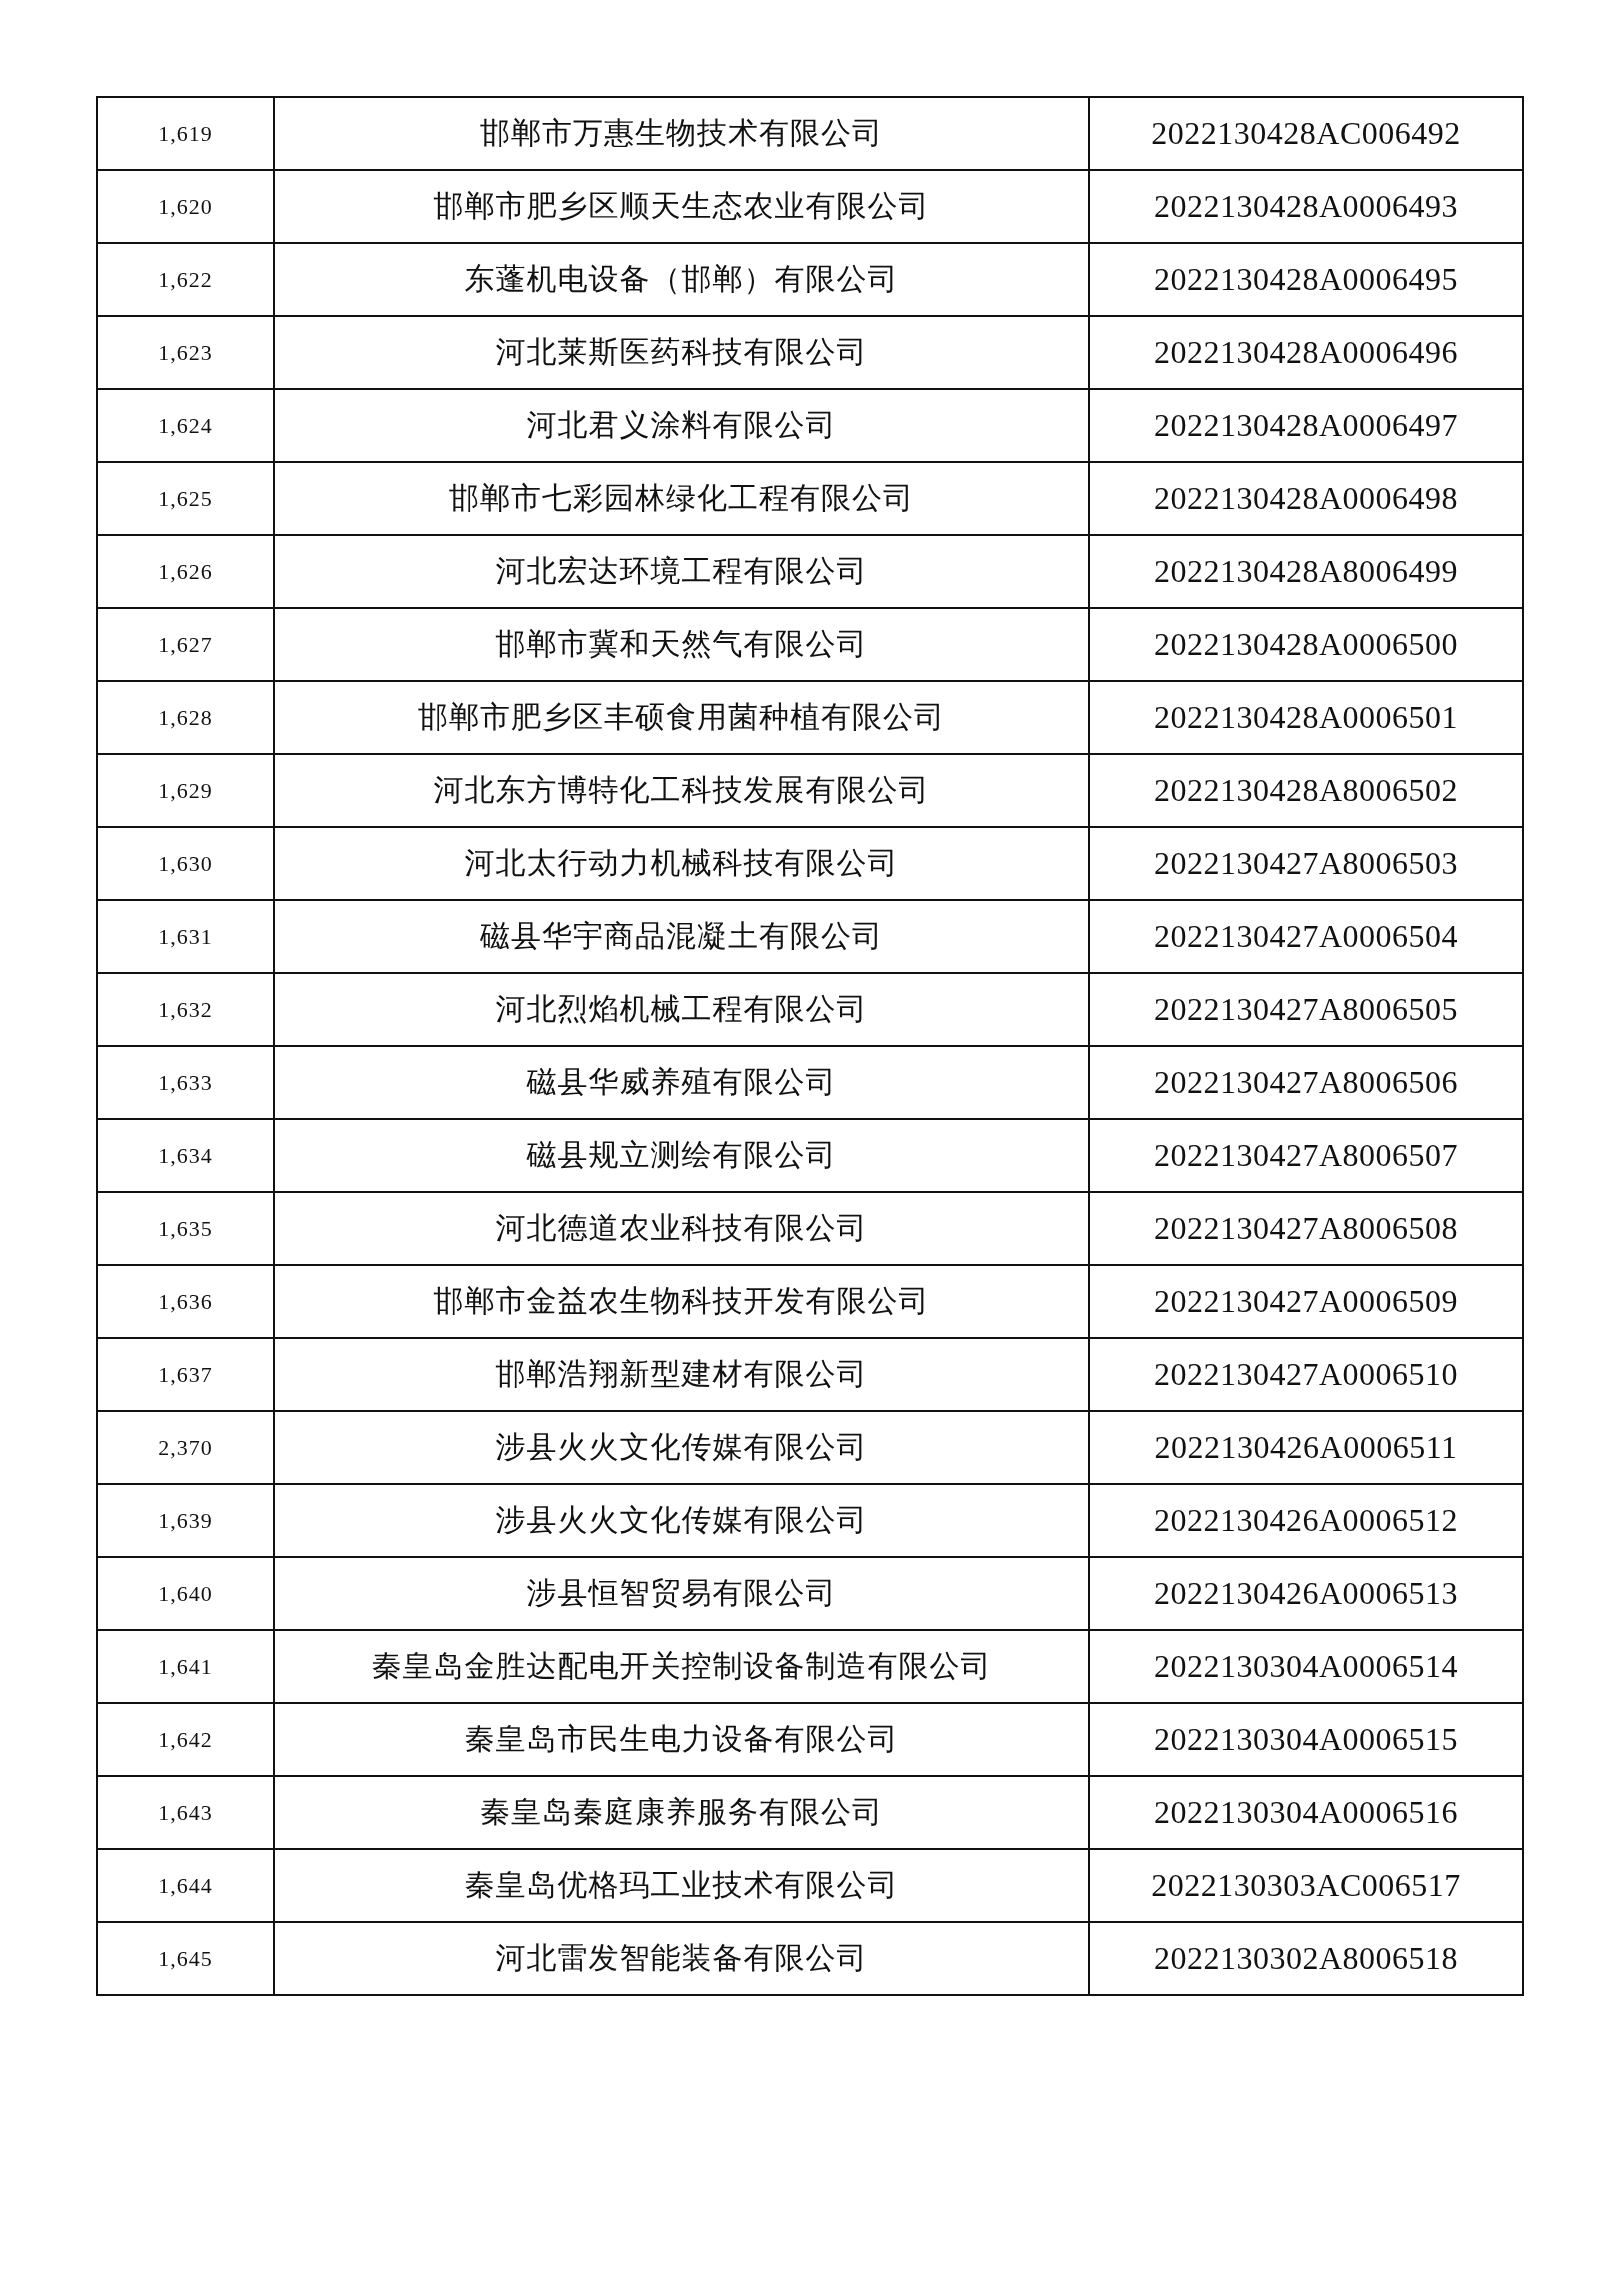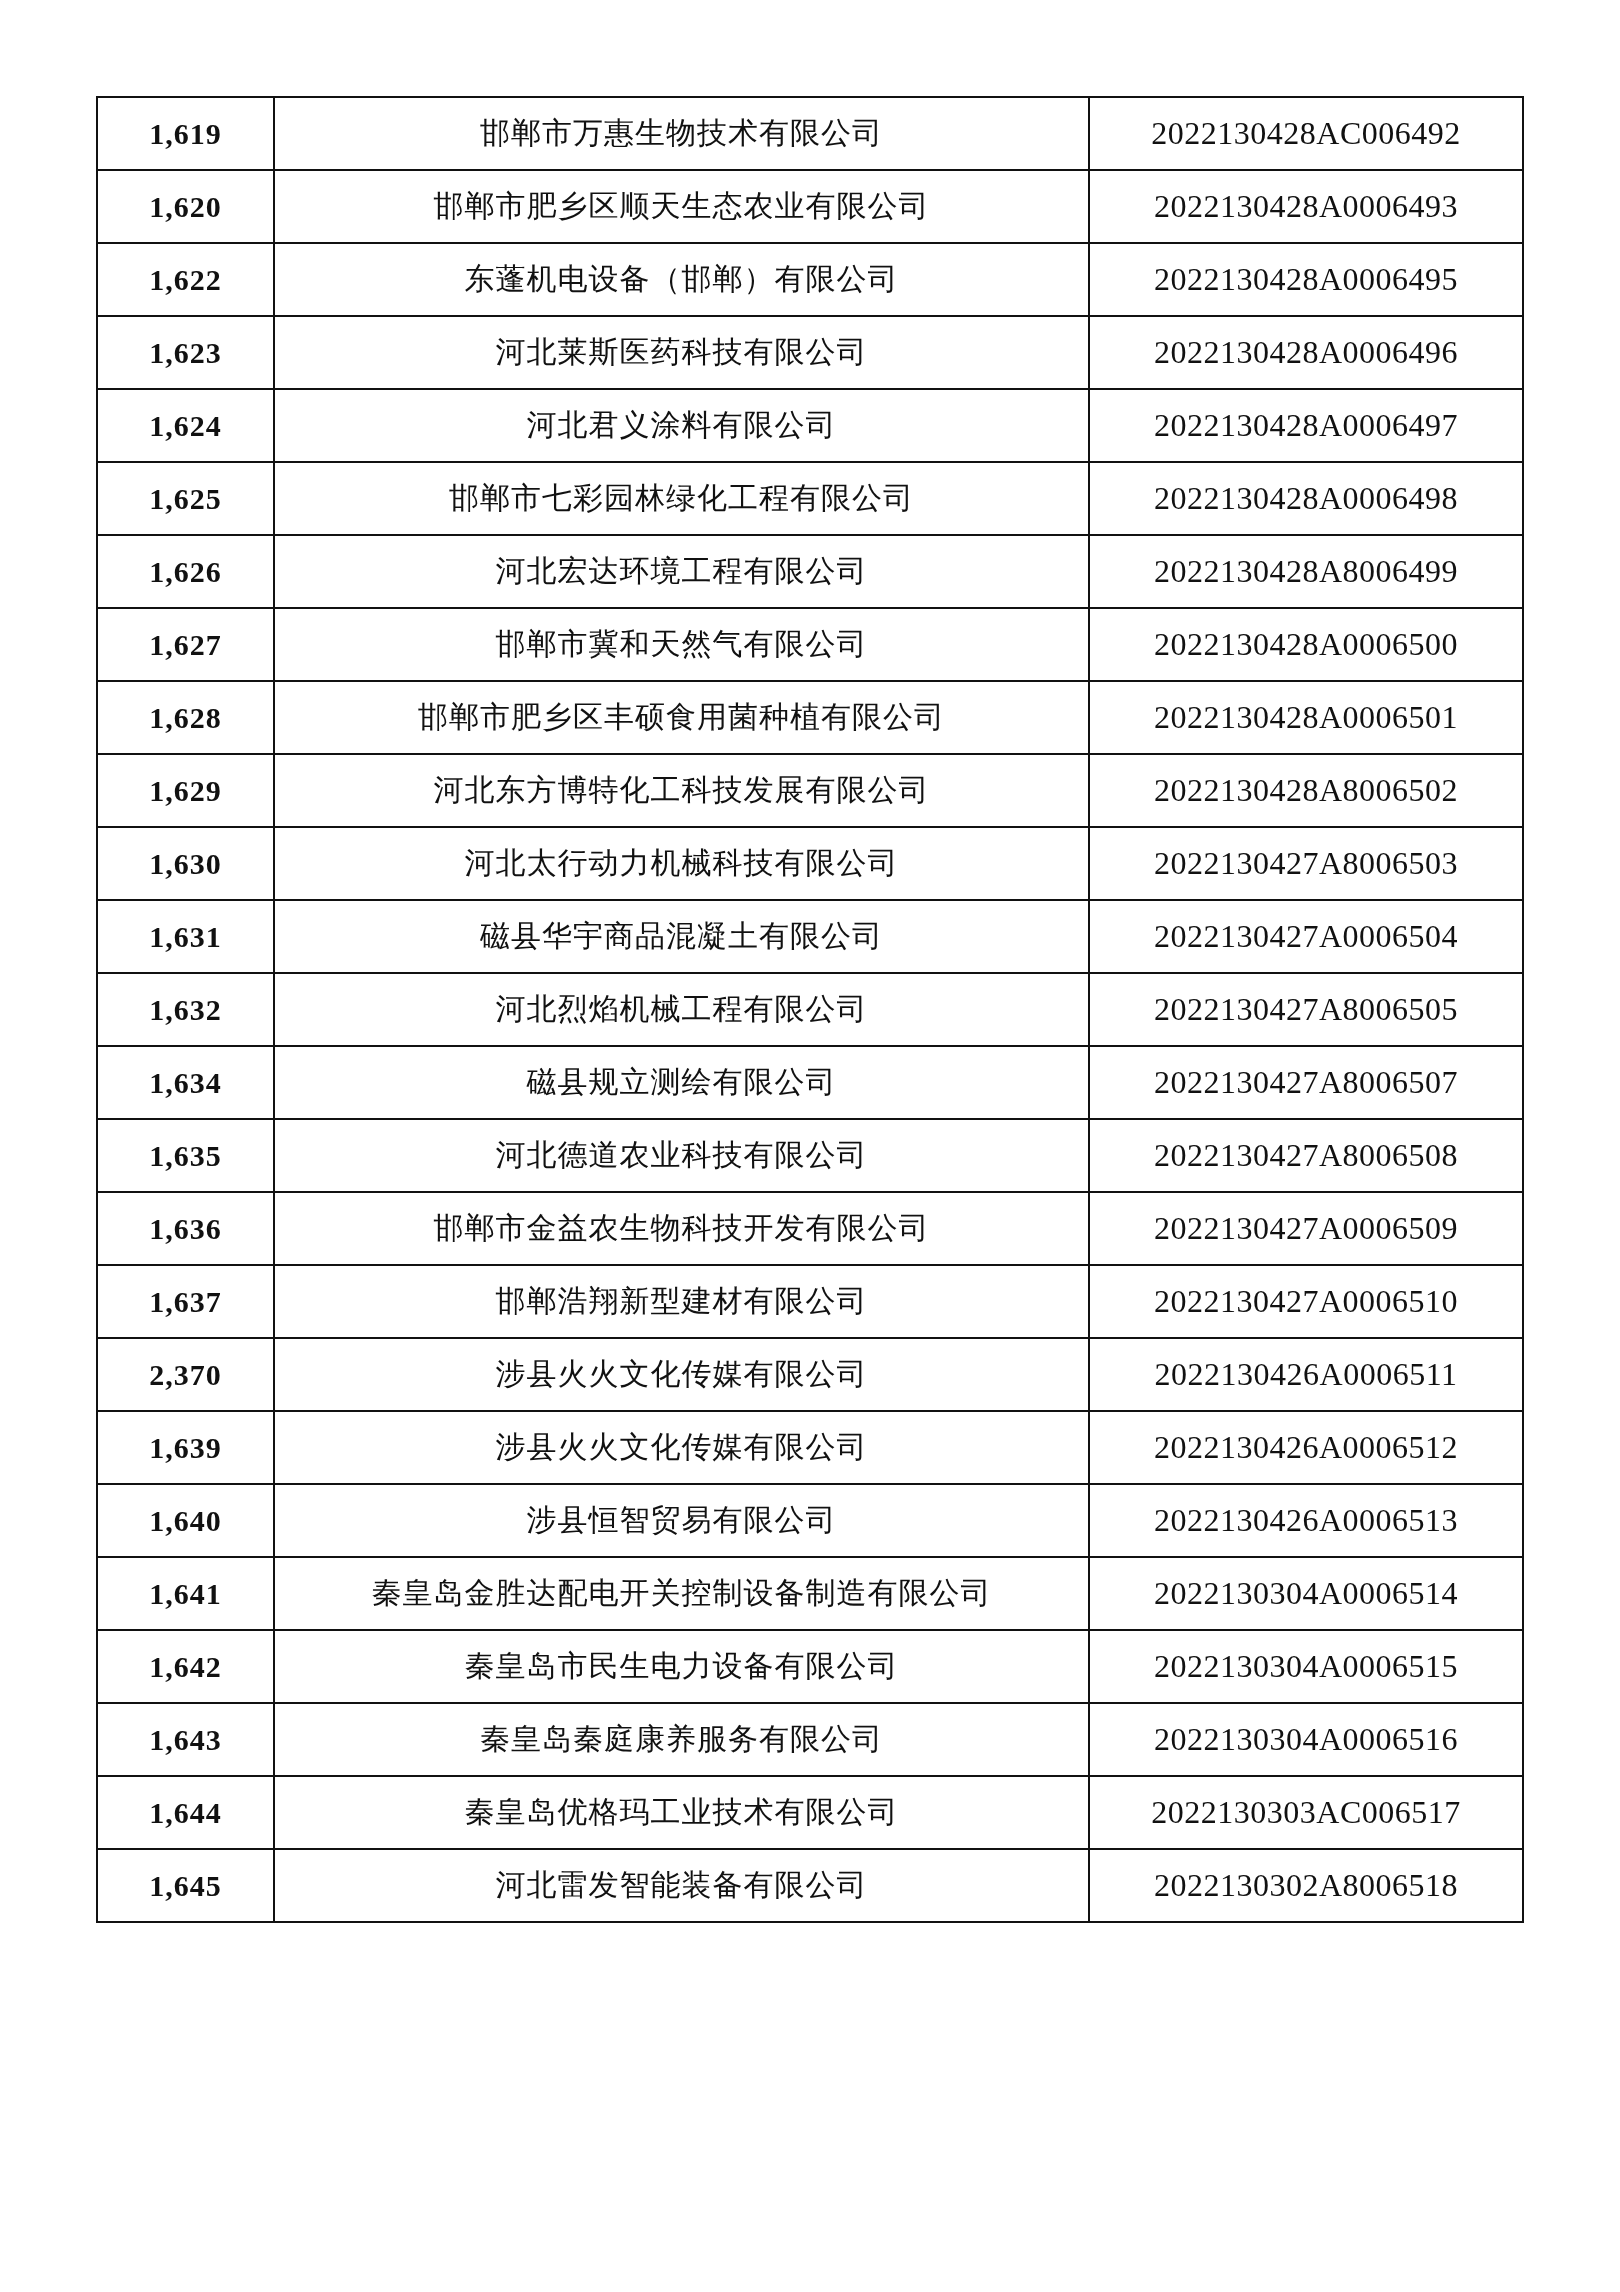--- a/index.html
+++ b/index.html
@@ -30,23 +30,22 @@
       text-align: center;
       vertical-align: middle;
       white-space: nowrap;
       overflow: hidden;
     }
     .col-seq { width: 177px; }
     .col-name { width: 815px; }
     .col-code { width: 434px; }
     .seq-cell {
       font-family: "Liberation Serif", "DejaVu Serif", serif;
-      font-size: 30px;
+      font-size: 22px;
       letter-spacing: 1px;
-      font-weight: bold;
     }
     .name-cell {
       font-family: Liberation Sans, sans-serif;
       font-size: 30px;
       letter-spacing: 1px;
       border-radius: 6px;
     }
     .code-cell {
       font-family: "Liberation Serif", "DejaVu Serif", serif;
       font-size: 32px;
@@ -122,20 +121,25 @@
         <td class="seq-cell">1,631</td>
         <td class="name-cell">磁县华宇商品混凝土有限公司</td>
         <td class="code-cell">2022130427A0006504</td>
       </tr>
     <tr>
         <td class="seq-cell">1,632</td>
         <td class="name-cell">河北烈焰机械工程有限公司</td>
         <td class="code-cell">2022130427A8006505</td>
       </tr>
     <tr>
+        <td class="seq-cell">1,633</td>
+        <td class="name-cell">磁县华威养殖有限公司</td>
+        <td class="code-cell">2022130427A8006506</td>
+      </tr>
+    <tr>
         <td class="seq-cell">1,634</td>
         <td class="name-cell">磁县规立测绘有限公司</td>
         <td class="code-cell">2022130427A8006507</td>
       </tr>
     <tr>
         <td class="seq-cell">1,635</td>
         <td class="name-cell">河北德道农业科技有限公司</td>
         <td class="code-cell">2022130427A8006508</td>
       </tr>
     <tr>

